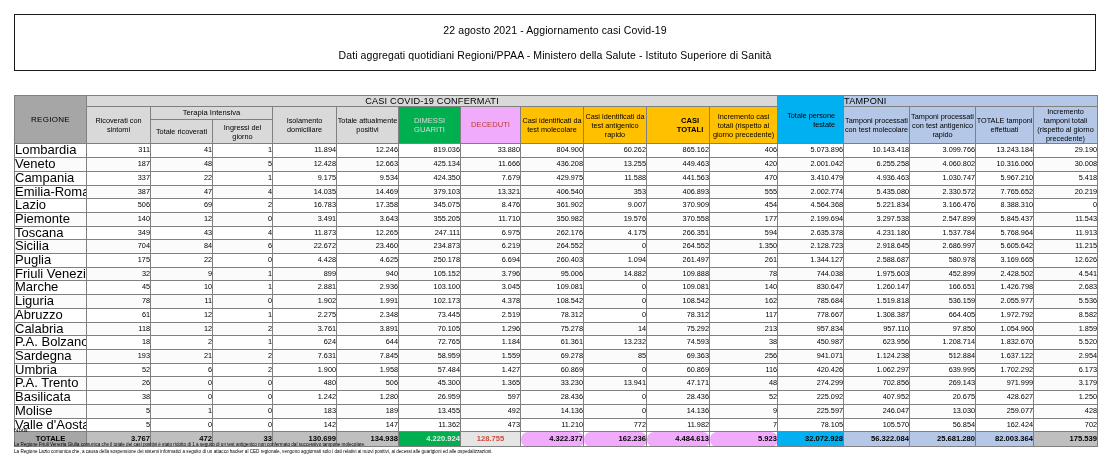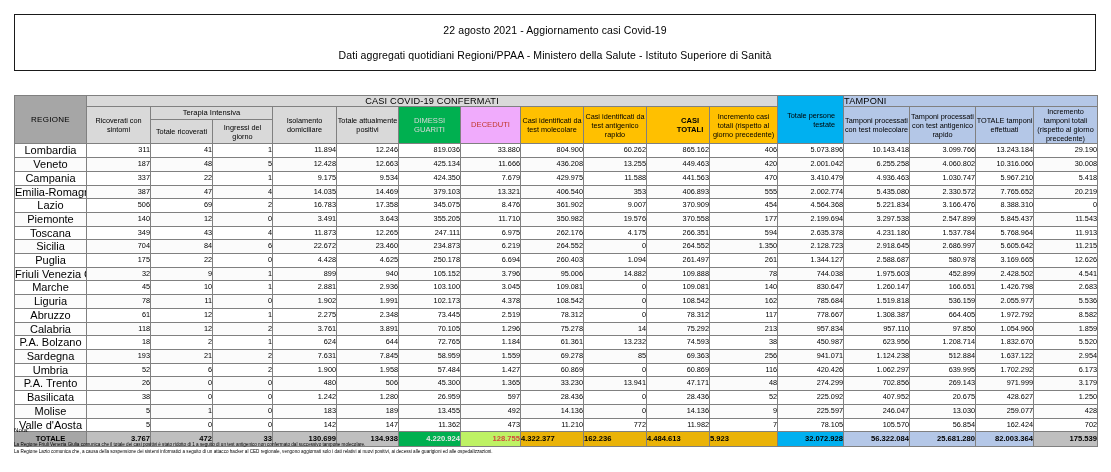--- a/index.html
+++ b/index.html
@@ -98,23 +98,23 @@
   }
   .hdr-green { background: #00b050; color: #d9d9d9; font-weight: bold; font-size: 7.6px; }
   .hdr-red   { background: #f0abfc; color: #c0392b; font-weight: bold; font-size: 7.6px; }
   .hdr-amber { background: #ffc000; color: #000; }
   .hdr-cyan  { background: #00b0f0; color: #000; }
   .hdr-blue  { background: #b4c7e7; color: #000; }
   .hdr-band-blue { background: #b4c7e7; font-weight: bold; font-size: 9.2px; text-align:left; vertical-align: middle; letter-spacing: 0.2px;}
 
   
   td.region {
-    text-align: center;
+    text-align: left;
     padding: 0 0 0 3px;
-    font-size: 11px;
+    font-size: 13px;
     height: 12.7px;
     line-height: 12.7px;
     white-space: nowrap;
     background: #ffffff;
   }
   td.num {
     text-align: right;
     padding: 0 3px 0 0;
     font-size: 7.3px;
     height: 12.7px;
@@ -122,22 +122,22 @@
     white-space: nowrap;
     background: #ffffff;
   }
   tr.alt td.region, tr.alt td.num { background: #fbfbfb; }
 
   
   tr.total td { height: 14px; line-height: 14px; font-weight: bold; font-size: 7.6px; }
   td.t-label { background: #a6a6a6; text-align: center; }
   td.t-grey  { background: #bfbfbf; text-align: right; padding-right: 3px; }
   td.t-green { background: #00b050; text-align: right; padding-right: 3px; color:#e8e8e8; }
-  td.t-red   { background: #bef264; text-align: right; padding-right: 3px; color:#d24a3d; }
-  td.t-amber { background: #eab308; text-align: left; padding-right: 3px; }
+  td.t-red   { background: #e5e5e5; text-align: center; padding-right: 3px; color:#d24a3d; }
+  td.t-amber { background: #f0abfc; text-align: right; padding-right: 3px; border-radius: 7px; }
   td.t-cyan  { background: #00b0f0; text-align: right; padding-right: 3px; }
   td.t-blue  { background: #b4c7e7; text-align: right; padding-right: 3px; }
 
   
   #notes {
     position: absolute;
     left: 14px;
     top: 426px;
     width: 1090px;
   }

